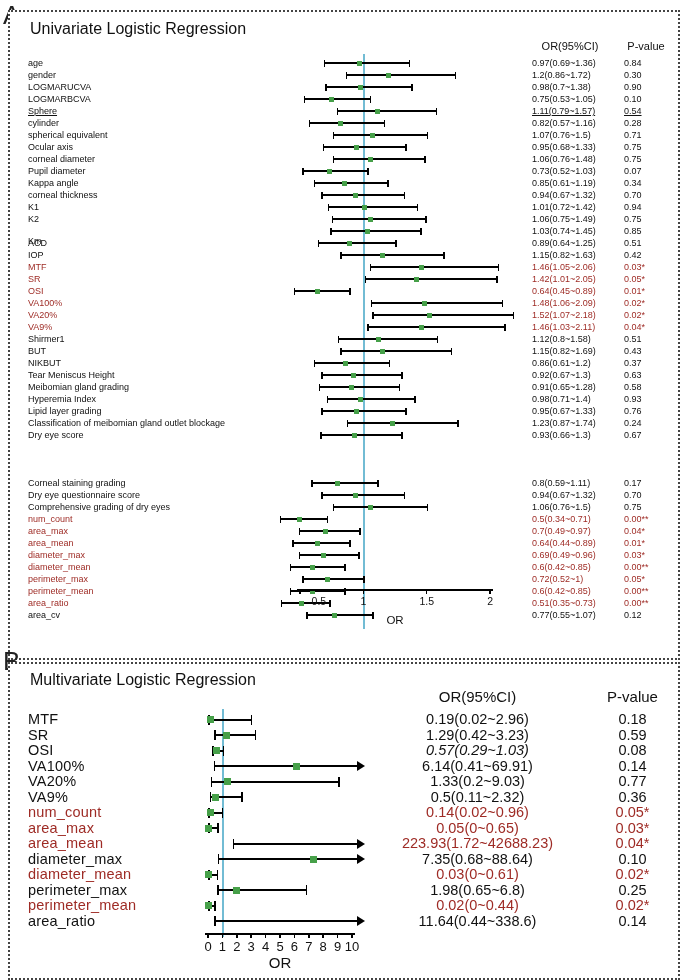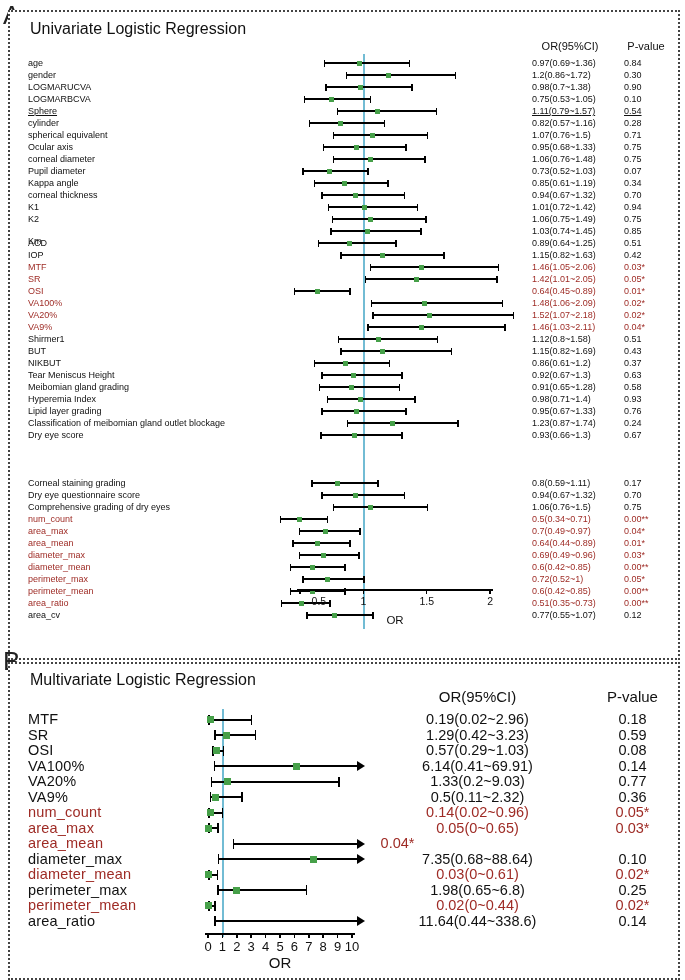--- a/index.html
+++ b/index.html
@@ -593,21 +593,21 @@
           <div class="c-p" style="width: 75px;">0.59</div>
         </div>
         <div class="frow frow-b" style="height: 15.5px;">
           <div class="c-label" style="width: 180px;">OSI</div>
           <div class="c-plot" style="width: 160px;">
             <span class="w-line" style="left: 12.176px; width: 10.656px; top: 6.75px; height: 2px;"></span>
             <span class="w-cap" style="left: 12.176px; top: 2.75px; height: 10px;"></span>
             <span class="w-cap" style="left: 22.832px; top: 2.75px; height: 10px;"></span>
             <span class="w-mark" style="left: 12.708px; top: 4.25px; width: 7px; height: 7px; background: rgb(70, 160, 73);"></span>
           </div>
-          <div class="c-or" style="width: 235px;">0.57(0.29~1.03)</div>
+          <div class="c-or" style="width: 235px; font-style: italic;">0.57(0.29~1.03)</div>
           <div class="c-p" style="width: 75px;">0.08</div>
         </div>
         <div class="frow frow-b" style="height: 15.5px;">
           <div class="c-label" style="width: 180px;">VA100%</div>
           <div class="c-plot" style="width: 160px;">
             <span class="w-line" style="left: 13.904px; width: 145.096px; top: 6.75px; height: 2px;"></span>
             <span class="w-cap" style="left: 13.904px; top: 2.75px; height: 10px;"></span>
             <span class="w-arrow" style="left: 157px; top: 2.75px;"></span>
             <span class="w-mark" style="left: 92.916px; top: 4.25px; width: 7px; height: 7px; background: rgb(70, 160, 73);"></span>
           </div>
@@ -658,20 +658,21 @@
           <div class="c-or" style="width: 235px; color: rgb(158, 43, 37);">0.05(0~0.65)</div>
           <div class="c-p" style="width: 75px; color: rgb(158, 43, 37);">0.03*</div>
         </div>
         <div class="frow frow-b" style="height: 15.5px;">
           <div class="c-label" style="width: 180px; color: rgb(158, 43, 37);">area_mean</div>
           <div class="c-plot" style="width: 160px;">
             <span class="w-line" style="left: 32.768px; width: 126.232px; top: 6.75px; height: 2px;"></span>
             <span class="w-cap" style="left: 32.768px; top: 2.75px; height: 10px;"></span>
             <span class="w-arrow" style="left: 157px; top: 2.75px;"></span>
           </div>
+          <div class="c-or" style="width: 235px; color: rgb(158, 43, 37);">223.93(1.72~42688.23)</div>
           <div class="c-p" style="width: 75px; color: rgb(158, 43, 37);">0.04*</div>
         </div>
         <div class="frow frow-b" style="height: 15.5px;">
           <div class="c-label" style="width: 180px;">diameter_max</div>
           <div class="c-plot" style="width: 160px;">
             <span class="w-line" style="left: 17.792px; width: 141.208px; top: 6.75px; height: 2px;"></span>
             <span class="w-cap" style="left: 17.792px; top: 2.75px; height: 10px;"></span>
             <span class="w-arrow" style="left: 157px; top: 2.75px;"></span>
             <span class="w-mark" style="left: 110.34px; top: 4.25px; width: 7px; height: 7px; background: rgb(70, 160, 73);"></span>
           </div>

